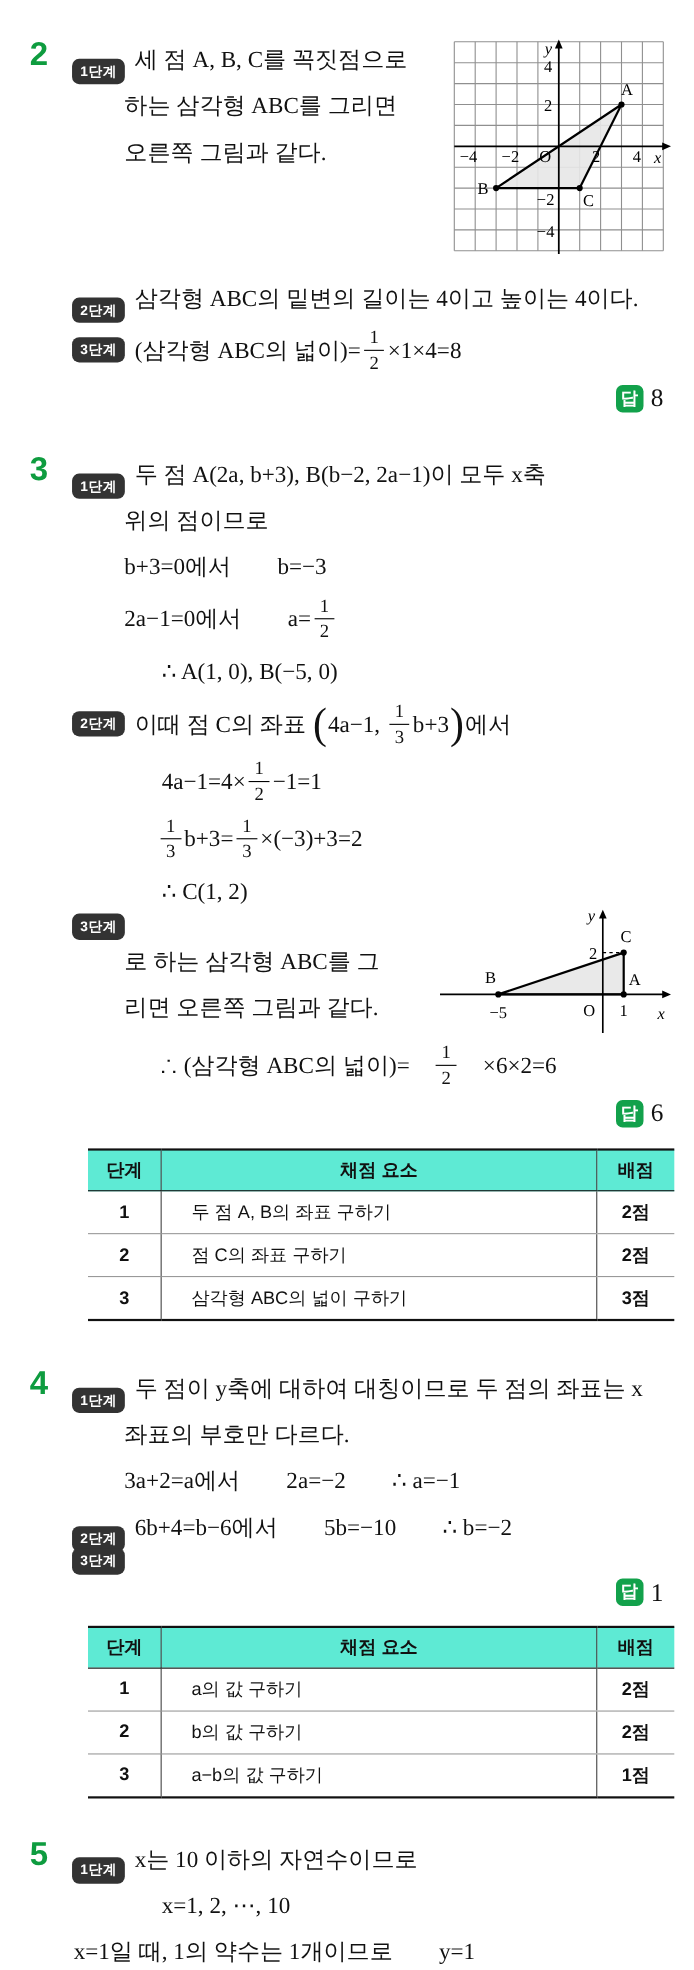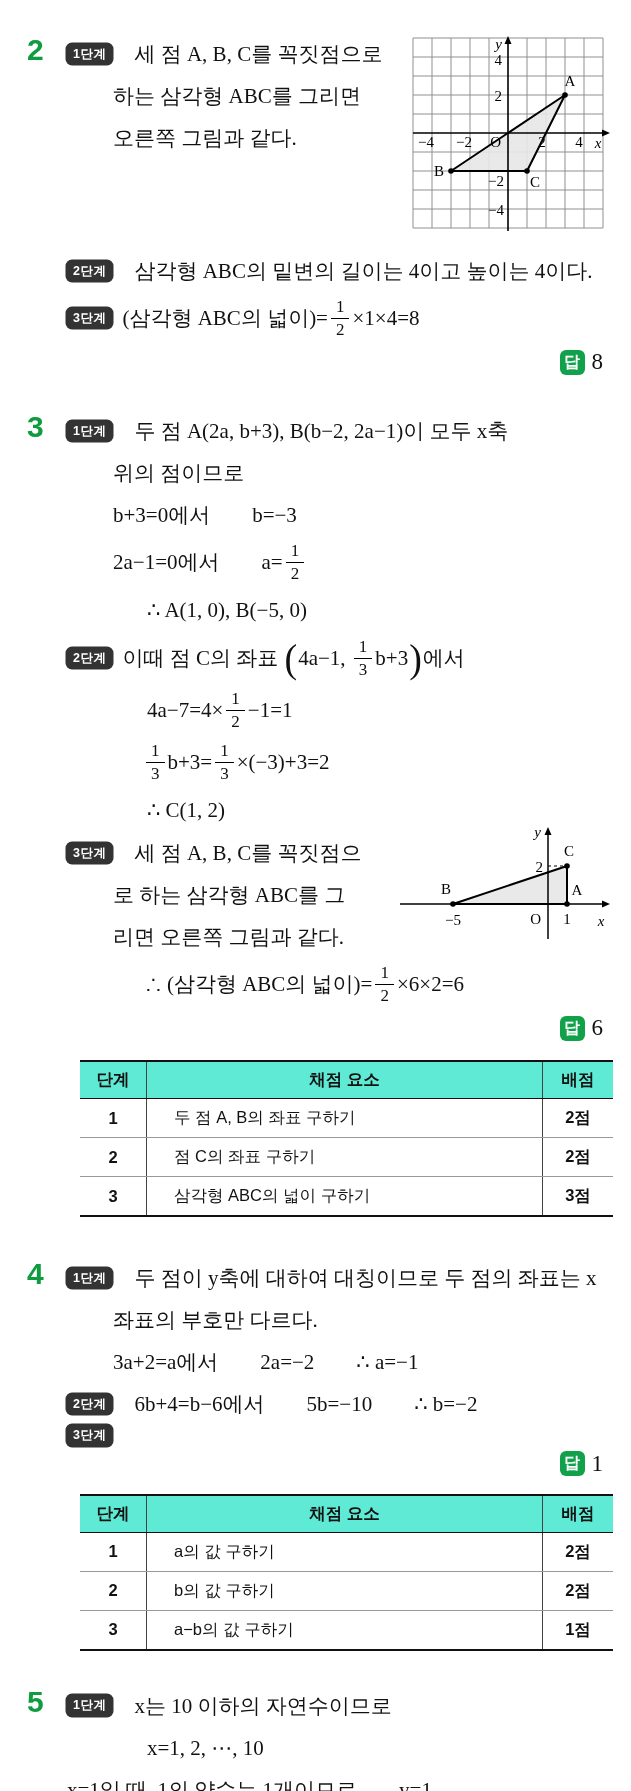--- a/index.html
+++ b/index.html
@@ -6,21 +6,21 @@
   body{width:631px;height:1791px;overflow:hidden;font-family:"Liberation Serif",serif;color:#111;}
   .page{position:relative;width:631px;height:1791px;background:#fff;padding-top:33px;box-sizing:border-box;}
   .problem{position:relative;margin-left:67px;margin-right:18px;}
   .pnum{position:absolute;left:-40px;top:2px;font-family:"Liberation Sans",sans-serif;
         font-weight:bold;font-size:30px;color:#0e9c3f;line-height:1;}
   .badge{display:inline-flex;align-items:center;justify-content:center;flex:0 0 auto;
          background:#333;color:#fff;font-family:"Liberation Sans",sans-serif;font-weight:bold;
          font-size:12.5px;line-height:1;padding:4px 6px;border-radius:5px;margin-right:10px;
          letter-spacing:0.5px;box-shadow:0 0 0 1.5px #333;}
   .line{font-size:21px;line-height:42px;white-space:pre;}
-  .badged{display:flex;align-items:center;gap:12px;}
+  .badged{display:flex;align-items:flex-end;}
   .eq{display:flex;align-items:center;height:52px;font-size:21px;}
   .eq .seg,.line .seg{white-space:pre;}
   .ind1{padding-left:46px;}
   .ind2{padding-left:80px;}
   .frac{display:inline-flex;flex-direction:column;align-items:center;font-size:17px;
         line-height:1.25;margin:0 3px;}
   .fnum{padding:0 5px;border-bottom:1.5px solid #000;}
   .fden{padding:0 5px;}
   .bp{font-size:38px;font-weight:400;line-height:1;margin:0 1px;transform:scaleY(1.05);}
   .row-fig{display:flex;justify-content:space-between;align-items:flex-start;}
@@ -159,21 +159,21 @@
       <span class="seg">4a−1, </span>
       <span class="frac">
           <span class="fnum">1</span>
           <span class="fden">3</span>
         </span>
       <span class="seg">b+3</span>
       <span class="bp">)</span>
       <span class="seg">에서</span>
     </div>
     <div class="eq ind2">
-      <span class="seg">4a−7=4×</span>
+      <span class="seg">4a−1=4×</span>
       <span class="frac">
           <span class="fnum">1</span>
           <span class="fden">2</span>
         </span>
       <span class="seg">−1=1</span>
     </div>
     <div class="eq" style="padding-left:76px;">
       <span class="frac">
           <span class="fnum">1</span>
           <span class="fden">3</span>
@@ -184,21 +184,20 @@
           <span class="fden">3</span>
         </span>
       <span class="seg">×(−3)+3=2</span>
     </div>
     <div class="line ind2" style="line-height:44px;">∴ C(1, 2)</div>
 
     <div class="row-fig">
       <div>
         <div class="line badged">
           <span class="badge">3단계</span>
-          <span class="seg">세 점 A, B, C를 꼭짓점으</span>
         </div>
         <div class="line ind1">로 하는 삼각형 ABC를 그</div>
         <div class="line ind1">리면 오른쪽 그림과 같다.</div>
       </div>
 
       <svg width="215" height="118" viewBox="0 0 215 118" style="margin-top:-8px;">
         <polygon points="55,80 169,80 169,42" fill="#e7e7e7" fill-opacity="0.9" stroke="#000" stroke-width="2" stroke-linejoin="round"></polygon>
         <g stroke="#000" stroke-width="1.5">
           <line x1="2" y1="80" x2="209" y2="80"></line>
           <line x1="150" y1="115" x2="150" y2="5"></line>
@@ -216,21 +215,21 @@
         <text x="145" y="48" text-anchor="end">2</text>
         <text x="48" y="70" text-anchor="middle">B</text>
         <text x="55" y="101" text-anchor="middle">−5</text>
         <text x="143" y="100" text-anchor="end">O</text>
         <text x="179" y="71" text-anchor="middle">A</text>
         <text x="169" y="100" text-anchor="middle">1</text>
         <text class="it" x="203" y="102" text-anchor="middle">x</text>
       </svg>
     </div>
 
-    <div class="eq" style="padding-left:78px;">
+    <div class="eq" style="padding-left:78px;gap:21px;">
       <span class="seg">∴ (삼각형 ABC의 넓이)=</span>
       <span class="frac">
           <span class="fnum">1</span>
           <span class="fden">2</span>
         </span>
       <span class="seg">×6×2=6</span>
     </div>
 
     <div class="ans-row">
       <span class="ans-badge">답</span>

